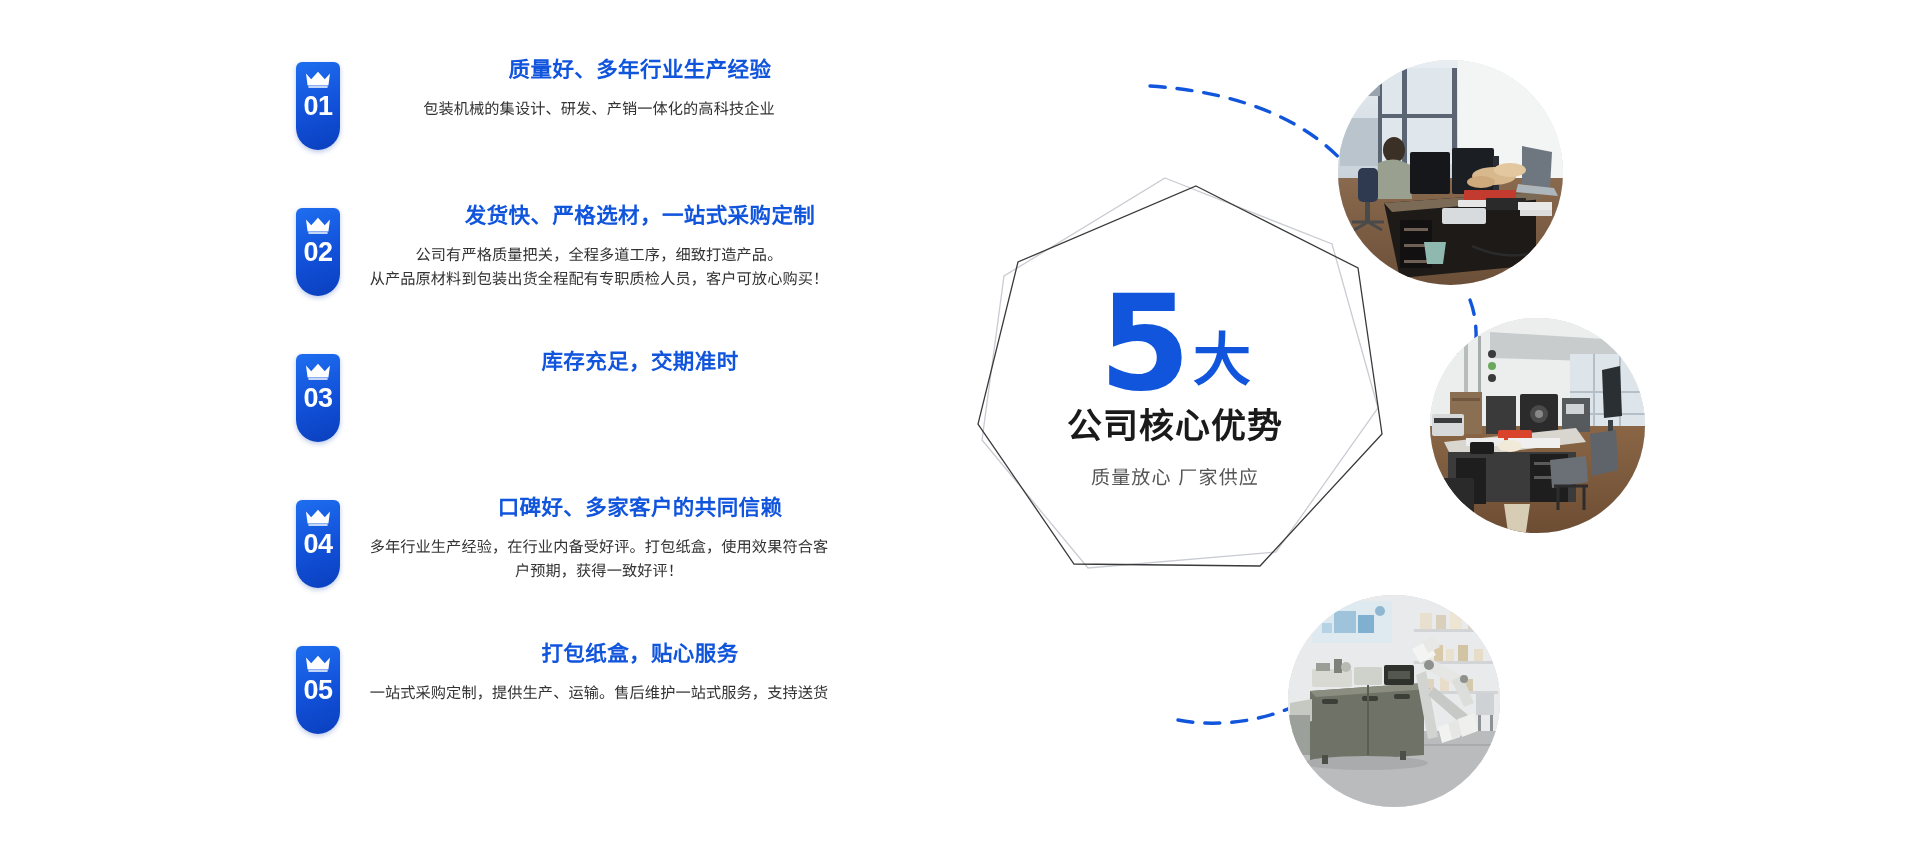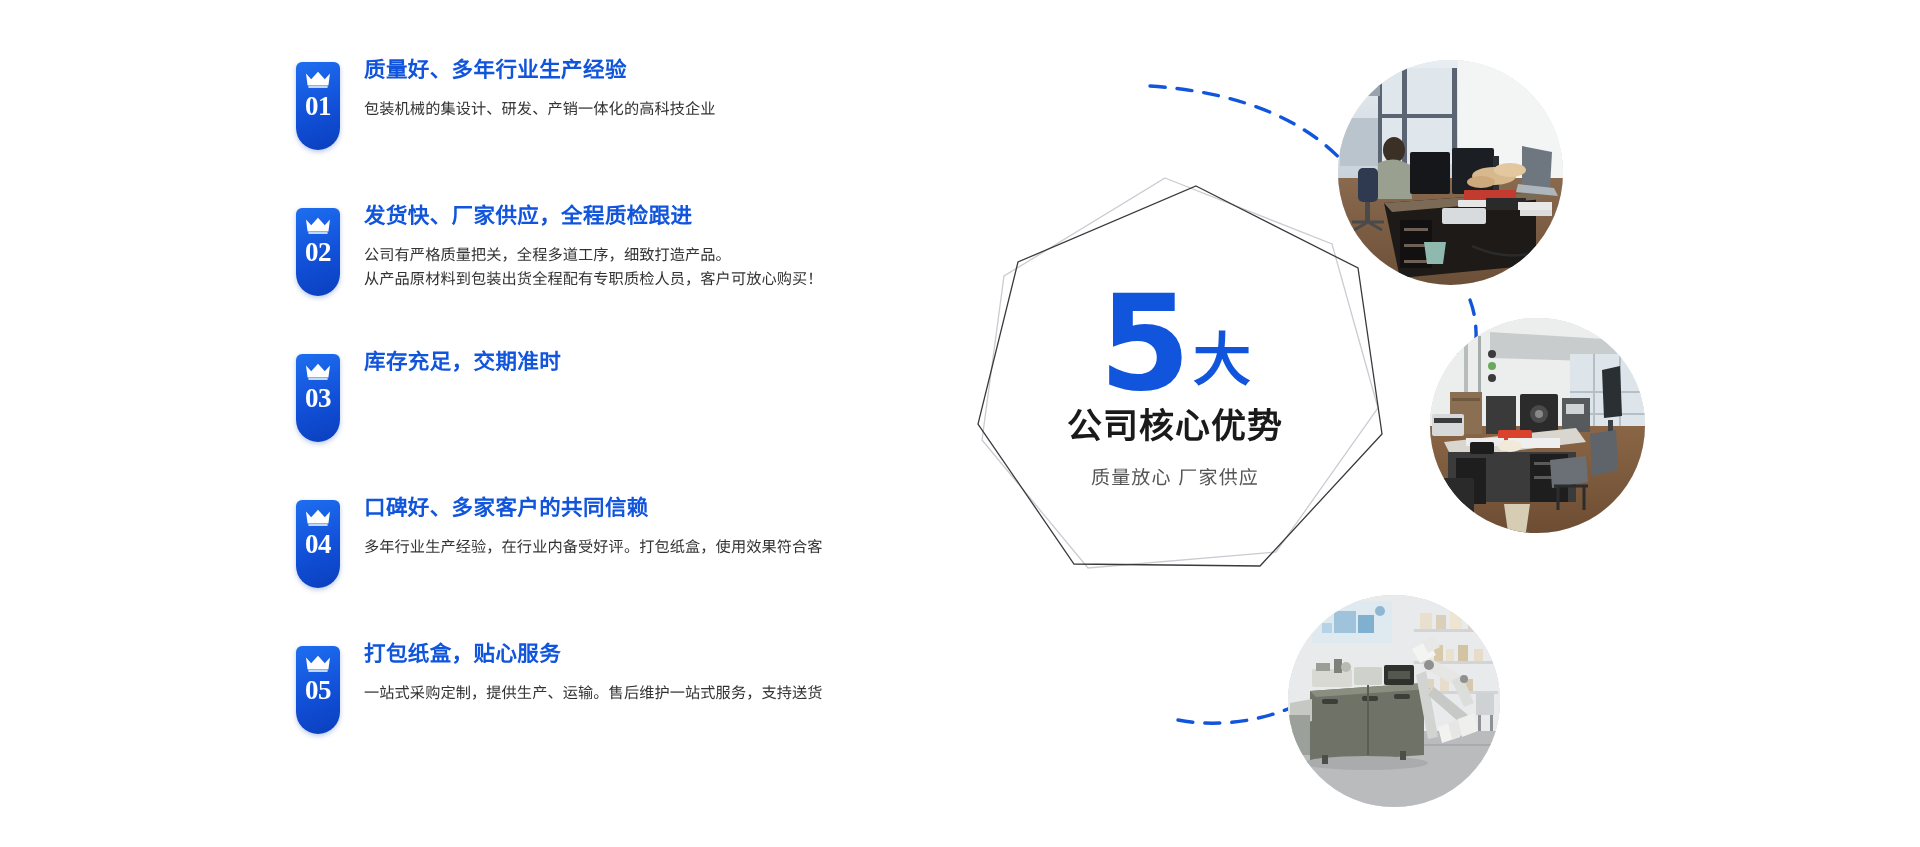--- a/index.html
+++ b/index.html
@@ -55,25 +55,25 @@
     width:26px;height:17px;
     display:block;
   }
   .badge .num{
     color:#ffffff;
     font-size:27px;
     font-weight:700;
     line-height:1;
     margin-top:5px;
     letter-spacing:-0.5px;
-    font-family:Liberation Serif, serif;
-  }
-
-  
-  .ftext{flex:1 1 auto;padding-top:2px;}
+    font-family:Liberation Sans, sans-serif;
+  }
+
+  
+  .ftext{flex:1 1 auto;padding-top:2px;text-align:center;}
   .ftitle{
     color:#1155dd;
     font-size:21.5px;
     font-weight:700;
     line-height:1.2;
     letter-spacing:.4px;
     margin:0 0 13px 0;
     white-space:nowrap;
   }
   .fdesc{
@@ -184,21 +184,21 @@
 
     <div class="feature">
       <div class="badge">
         <svg class="crown" viewBox="0 0 26 17" xmlns="http://www.w3.org/2000/svg">
           <path d="M1 2.4 L6.2 8.2 L13 0.8 L19.8 8.2 L25 2.4 L23.4 14.6 L2.6 14.6 Z" fill="#ffffff"></path>
           <rect x="3.2" y="15.2" width="19.6" height="1.6" rx="0.8" fill="#ffffff"></rect>
         </svg>
         <div class="num">02</div>
       </div>
       <div class="ftext">
-        <p class="ftitle">发货快、厂家供应，全程质检跟进</p>
+        <p class="ftitle">发货快、严格选材，一站式采购定制</p>
         <p class="fdesc">
           <span>公司有严格质量把关，全程多道工序，细致打造产品。</span>
           <span>从产品原材料到包装出货全程配有专职质检人员，客户可放心购买！</span>
         </p>
       </div>
     </div>
 
     <div class="feature">
       <div class="badge">
         <svg class="crown" viewBox="0 0 26 17" xmlns="http://www.w3.org/2000/svg">
@@ -217,20 +217,21 @@
         <svg class="crown" viewBox="0 0 26 17" xmlns="http://www.w3.org/2000/svg">
           <path d="M1 2.4 L6.2 8.2 L13 0.8 L19.8 8.2 L25 2.4 L23.4 14.6 L2.6 14.6 Z" fill="#ffffff"></path>
           <rect x="3.2" y="15.2" width="19.6" height="1.6" rx="0.8" fill="#ffffff"></rect>
         </svg>
         <div class="num">04</div>
       </div>
       <div class="ftext">
         <p class="ftitle">口碑好、多家客户的共同信赖</p>
         <p class="fdesc">
           <span>多年行业生产经验，在行业内备受好评。打包纸盒，使用效果符合客</span>
+          <span>户预期，获得一致好评！</span>
         </p>
       </div>
     </div>
 
     <div class="feature">
       <div class="badge">
         <svg class="crown" viewBox="0 0 26 17" xmlns="http://www.w3.org/2000/svg">
           <path d="M1 2.4 L6.2 8.2 L13 0.8 L19.8 8.2 L25 2.4 L23.4 14.6 L2.6 14.6 Z" fill="#ffffff"></path>
           <rect x="3.2" y="15.2" width="19.6" height="1.6" rx="0.8" fill="#ffffff"></rect>
         </svg>

